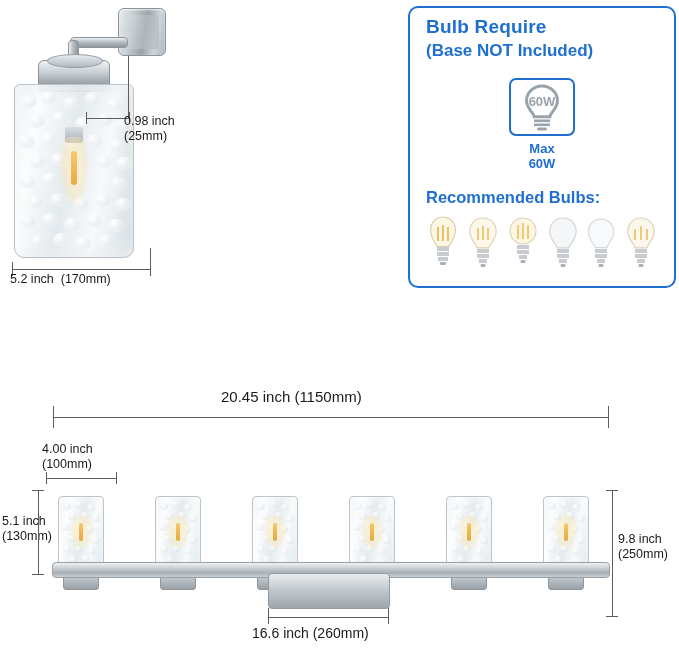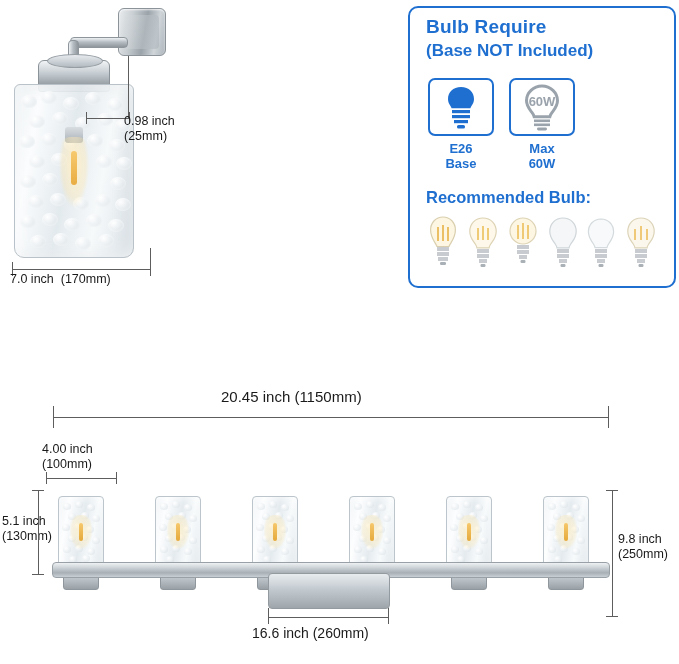--- a/index.html
+++ b/index.html
@@ -128,55 +128,43 @@
 
   <div class="dim-line dim-v tick" style="left:128px;top:56px;width:1px;height:62px;"></div>
   <div class="dim-line dim-h" style="left:86px;top:118px;width:44px;"></div>
   <div class="tick" style="left:86px;top:112px;width:1px;height:12px;"></div>
   <div class="tick" style="left:129px;top:112px;width:1px;height:12px;"></div>
   <div class="dim-text" style="left:124px;top:114px;">0.98 inch<br>(25mm)</div>
 
   <div class="dim-line dim-v" style="left:12px;top:262px;height:14px;"></div>
   <div class="dim-line dim-v" style="left:150px;top:248px;height:28px;"></div>
   <div class="dim-line dim-h" style="left:12px;top:269px;width:139px;"></div>
-  <div class="dim-text" style="left:10px;top:272px;">7.0 inch  (170mm)</div>
+  <div class="dim-text" style="left:10px;top:272px;">5.2 inch  (170mm)</div>
 </div>
 
 <div class="abs" id="bulb-box">
   <div class="bb-title">Bulb Require</div>
   <div class="bb-sub">(Base NOT Included)</div>
 
-  <div class="bb-cell" style="left:18px;">
-    <div class="bb-icon">
-      <svg width="62" height="54" viewBox="0 0 62 54">
-        <path d="M31 7c-8 0-13 5.4-13 12 0 4.6 2.6 6.6 3.6 9.2h18.8C41.4 25.6 44 23.6 44 19 44 12.4 39 7 31 7z" fill="#1f6fd0"></path>
-        <rect x="22" y="30" width="18" height="3.2" fill="#1f6fd0"></rect>
-        <rect x="22" y="35" width="18" height="3.2" fill="#1f6fd0"></rect>
-        <rect x="24" y="40" width="14" height="3.2" fill="#1f6fd0"></rect>
-        <rect x="27" y="45" width="8" height="3.5" rx="1.6" fill="#1f6fd0"></rect>
-      </svg>
-    </div>
-    <div class="bb-lbl">E26<br>Base</div>
-  </div>
 
   <div class="bb-cell" style="left:99px;">
     <div class="bb-icon">
       <svg width="62" height="54" viewBox="0 0 62 54">
         <path d="M31 6c-8.6 0-15.5 6.6-15.5 14.6 0 5.6 3.2 9 5.4 11.8 1.4 1.8 2.1 3.1 2.3 4.4h15.6c.2-1.3.9-2.6 2.3-4.4 2.2-2.8 5.4-6.2 5.4-11.8C46.5 12.6 39.6 6 31 6z" fill="none" stroke="#9aa3ab" stroke-width="3"></path>
         <rect x="23" y="39.5" width="16" height="2.6" fill="#9aa3ab"></rect>
         <rect x="23" y="43.5" width="16" height="2.6" fill="#9aa3ab"></rect>
         <rect x="26" y="47.5" width="10" height="3" rx="1.4" fill="#9aa3ab"></rect>
         <text x="31" y="26" font-family="Liberation Sans, sans-serif" font-size="13" font-weight="bold" fill="#9aa3ab" text-anchor="middle">60W</text>
       </svg>
     </div>
     <div class="bb-lbl">Max<br>60W</div>
   </div>
 
 
-  <div class="bb-rec">Recommended Bulb:</div>
+  <div class="bb-rec">Recommended Bulbs:</div>
 
   <div class="bb-bulbs">
 
     <div class="mini-bulb" style="left:2px;">
       <svg width="34" height="60" viewBox="0 0 34 60">
         <path d="M17 2c-7.2 0-12.4 5.6-12.4 13 0 7.8 4.4 12 6.4 16.5h12c2-4.5 6.4-8.7 6.4-16.5C29.4 7.6 24.2 2 17 2z" fill="#fdf6e3" stroke="#d9cfae" stroke-width="1.2"></path>
         <g stroke="#e3a92f" stroke-width="1.4" fill="none">
           <path d="M12 12v14M17 10v16M22 12v14"></path>
         </g>
         <rect x="11" y="32" width="12" height="4" fill="#c8ccd0"></rect>

